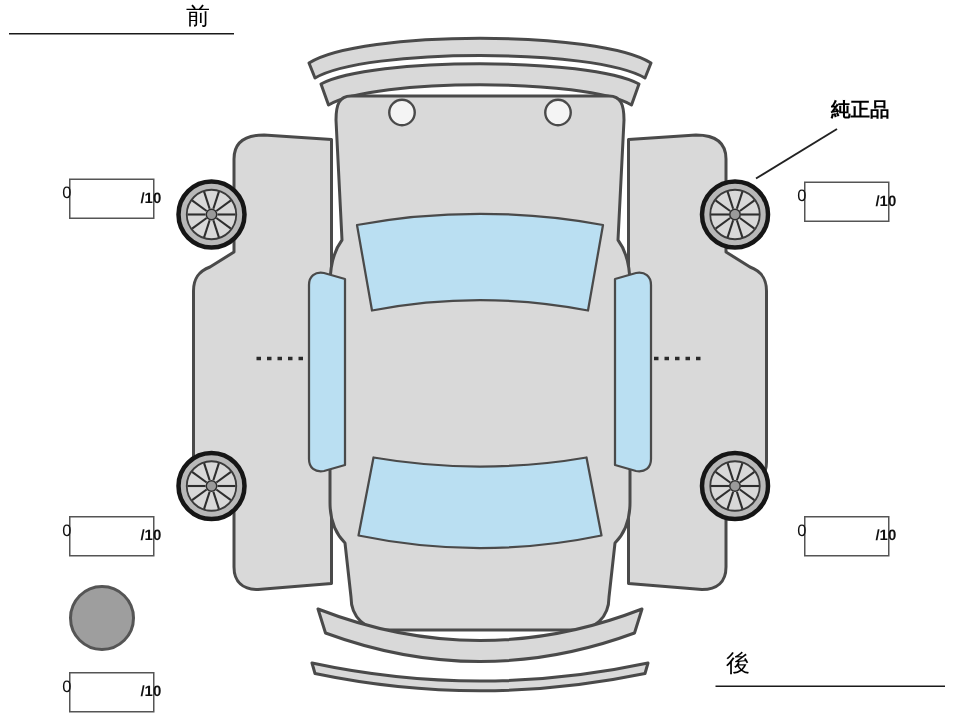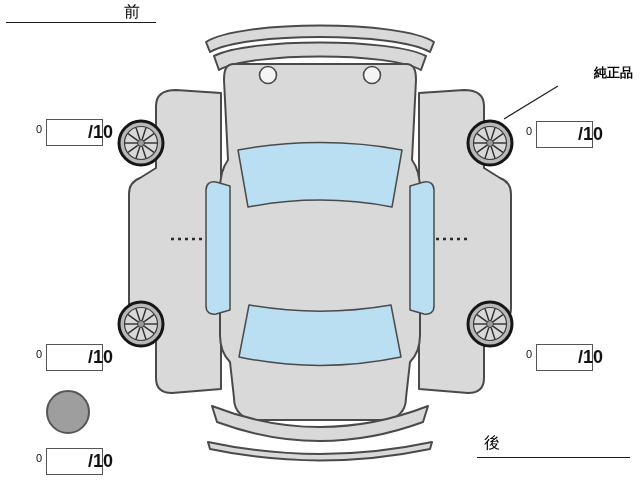--- a/index.html
+++ b/index.html
@@ -21,21 +21,21 @@
   .label.bold { font-weight:bold; font-size:13px; }
   .underline { position:absolute; height:0; border-top:1.5px solid #1a1a1a; }
 
   .tread-box {
     position:absolute; width:57px; height:27px;
     background:#fff; border:1px solid #555;
     display:flex; align-items:center; justify-content:center; gap:3px;
     color:#111;
   }
   .tread-num { font-size:11px; transform:translateY(-4px); }
-  .tread-den { font-size:18px; font-weight:bold;margin-left:43px; }
+  .tread-den { font-size:10px; font-weight:bold;margin-left:43px; }
 </style>
 </head>
 <body>
 
 <div class="canvas">
 
   <svg class="diagram" width="640" height="480" viewBox="0 0 640 480">
     <defs>
       <g id="wheel">
         <circle r="22" style="fill:var(--color-wheel-rim,#b8b8b8);stroke:#161616;stroke-width:3"></circle>
@@ -94,21 +94,21 @@
 
     <line class="thin-line" x1="558" y1="86" x2="504" y2="119"></line>
   </svg>
 
   <div class="label" style="left:124px; top:3px;">前</div>
   <div class="underline" style="left:6px; top:22px; width:150px;"></div>
 
   <div class="label" style="left:484px; top:434px;">後</div>
   <div class="underline" style="left:477px; top:457px; width:153px;"></div>
 
-  <div class="label bold" style="left:554px; top:66px;margin-left:40px;">純正品</div>
+  <div class="label bold" style="left:554px; top:66px;">純正品</div>
 
   <div class="tread-box" style="left:46px; top:119px;">
     <span class="tread-num">0</span>
     <span class="tread-den">/10</span>
   </div>
 
   <div class="tread-box" style="left:536px; top:121px;">
     <span class="tread-num">0</span>
     <span class="tread-den">/10</span>
   </div>

